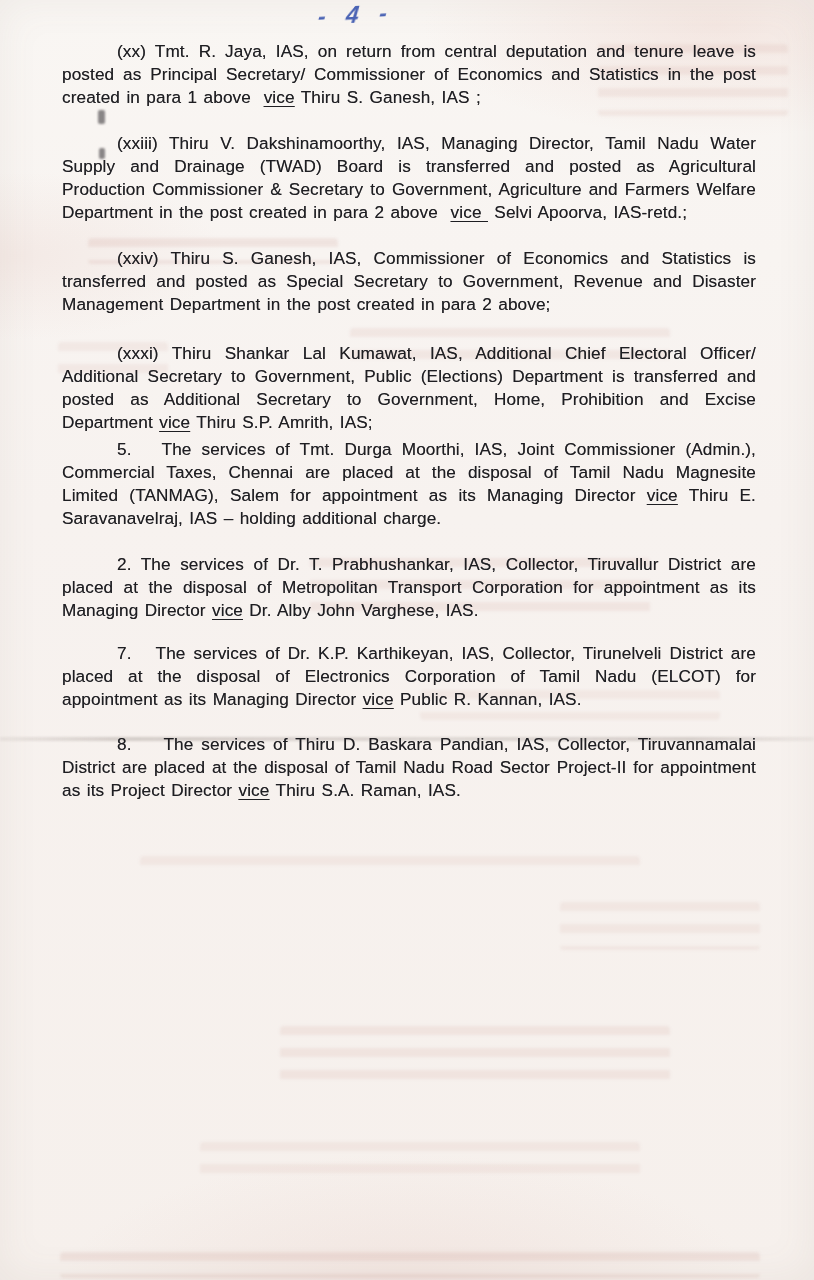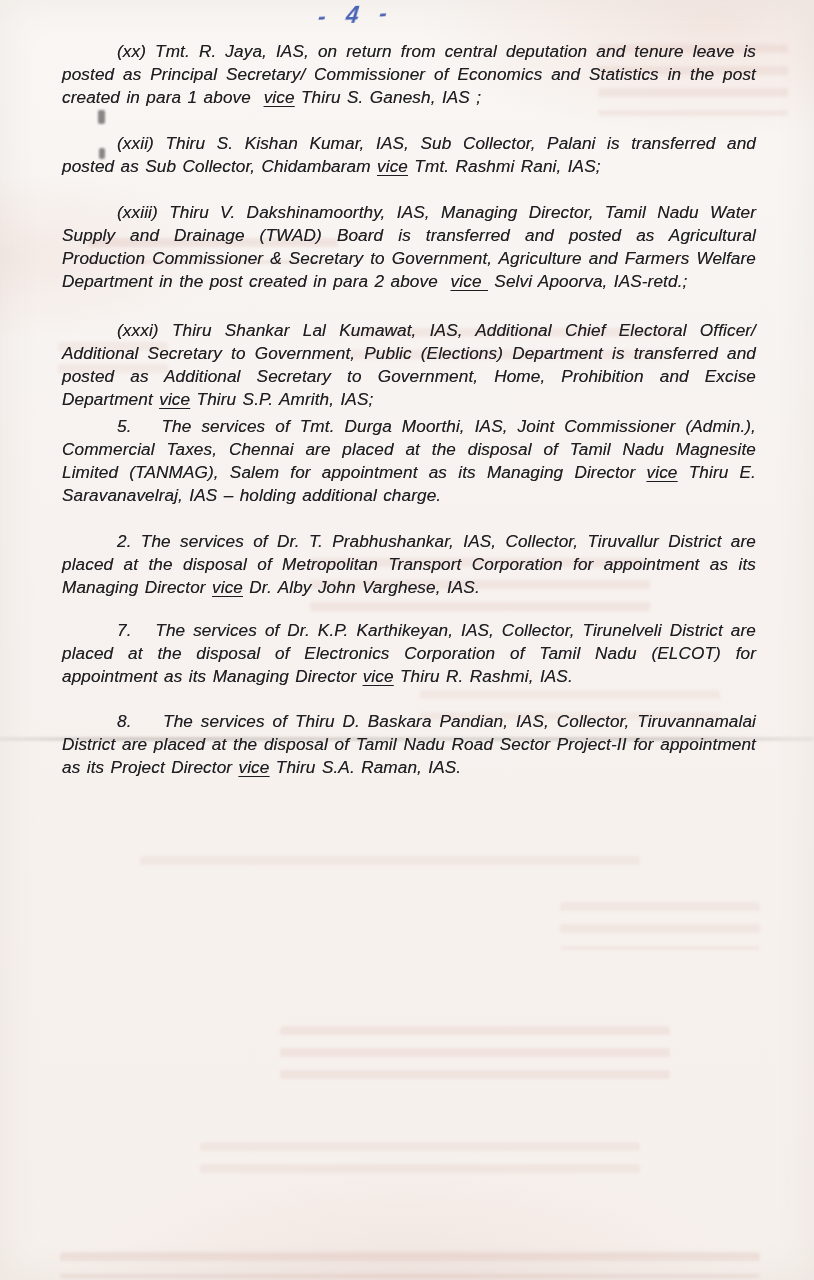--- a/index.html
+++ b/index.html
@@ -18,21 +18,20 @@
   .body-text{
     position:absolute;
     left:62px; top:40px;
     width:694px;
     color:#1e1e22;
     font-size:17.2px;
     line-height:23px;
     text-align:justify;
     text-shadow:0 0 0.6px rgba(10,10,15,0.55);
     letter-spacing:0.1px;
-    font-style:italic;
   }
   .para{margin:0 0 23px 0; text-indent:55px; word-spacing:1.5px;}
   .para:nth-of-type(3){margin-bottom:26px}
   .para:nth-of-type(4){margin-bottom:4px}
   .para:nth-of-type(6){margin-bottom:20px}
   .para:nth-of-type(7){margin-bottom:22px}
   .para:nth-of-type(8){margin-bottom:2px}
   .para:nth-of-type(9){margin-bottom:26px}
   .para:nth-of-type(10){margin-bottom:4px}
   .para:nth-of-type(11){margin-bottom:0}
@@ -83,22 +82,22 @@
   <div class="ghost" style="left:200px;top:1142px;width:440px;height:40px;opacity:.5"></div>
   <div class="ghost" style="left:60px;top:1252px;width:700px;height:26px;opacity:.7"></div>
 
   <div class="smudge-line" style="top:737px;"></div>
 
   <div class="speck" style="left:98px;top:110px;width:7px;height:14px;"></div>
   <div class="speck" style="left:99px;top:148px;width:6px;height:11px;"></div>
 
   <div class="body-text" style="color: rgb(30, 30, 34);">
       <p class="para"><span>(xx) Tmt. R. Jaya, IAS, on return from central deputation and tenure leave is posted as Principal Secretary/ Commissioner of Economics and Statistics in the post created in para 1 above &nbsp;</span><span class="u">vice</span><span> Thiru S. Ganesh, IAS ;</span></p>
-      <p class="para"><span>(xxii) Thiru S. Kishan Kumar, IAS, Sub Collector, Palani is transferred and posted as Sub Collector, Chidambaram </span><span class="u">vice</span><span> Tmt. Rashmi Rani, IAS;</span></p>
       <p class="para"><span>(xxiii) Thiru V. Dakshinamoorthy, IAS, Managing Director, Tamil Nadu Water Supply and Drainage (TWAD) Board is transferred and posted as Agricultural Production Commissioner &amp; Secretary to Government, Agriculture and Farmers Welfare Department in the post created in para 2 above &nbsp;</span><span class="u">vice&nbsp;</span><span>&nbsp;Selvi Apoorva, IAS-retd.;</span></p>
+      <p class="para"><span>(xxiv) Thiru S. Ganesh, IAS, Commissioner of Economics and Statistics is transferred and posted as Special Secretary to Government, Revenue and Disaster Management Department in the post created in para 2 above;</span></p>
       <p class="para"><span>(xxxi) Thiru Shankar Lal Kumawat, IAS, Additional Chief Electoral Officer/ Additional Secretary to Government, Public (Elections) Department is transferred and posted as Additional Secretary to Government, Home, Prohibition and Excise Department </span><span class="u">vice</span><span> Thiru S.P. Amrith, IAS;</span></p>
       <p class="para"><span>5.&nbsp;&nbsp;&nbsp;The services of Tmt. Durga Moorthi, IAS, Joint Commissioner (Admin.), Commercial Taxes, Chennai are placed at the disposal of Tamil Nadu Magnesite Limited (TANMAG), Salem for appointment as its Managing Director </span><span class="u">vice</span><span> Thiru E. Saravanavelraj, IAS – holding additional charge.</span></p>
       <p class="para"><span>2. The services of Dr. T. Prabhushankar, IAS, Collector, Tiruvallur District are placed at the disposal of Metropolitan Transport Corporation for appointment as its Managing Director </span><span class="u">vice</span><span> Dr. Alby John Varghese, IAS.</span></p>
-      <p class="para"><span>7.&nbsp;&nbsp;&nbsp;The services of Dr. K.P. Karthikeyan, IAS, Collector, Tirunelveli District are placed at the disposal of Electronics Corporation of Tamil Nadu (ELCOT) for appointment as its Managing Director </span><span class="u">vice</span><span> Thiru R. Rashmi, IAS.</span></p>
+      <p class="para"><span>7.&nbsp;&nbsp;&nbsp;The services of Dr. K.P. Karthikeyan, IAS, Collector, Tirunelveli District are placed at the disposal of Electronics Corporation of Tamil Nadu (ELCOT) for appointment as its Managing Director </span><span class="u">vice</span><span> Public R. Kannan, IAS.</span></p>
       <p class="para"><span>8.&nbsp;&nbsp;&nbsp;&nbsp;The services of Thiru D. Baskara Pandian, IAS, Collector, Tiruvannamalai District are placed at the disposal of Tamil Nadu Road Sector Project-II for appointment as its Project Director </span><span class="u">vice</span><span> Thiru S.A. Raman, IAS.</span></p>
     </div>
 
 </div>
 
 </body></html>

